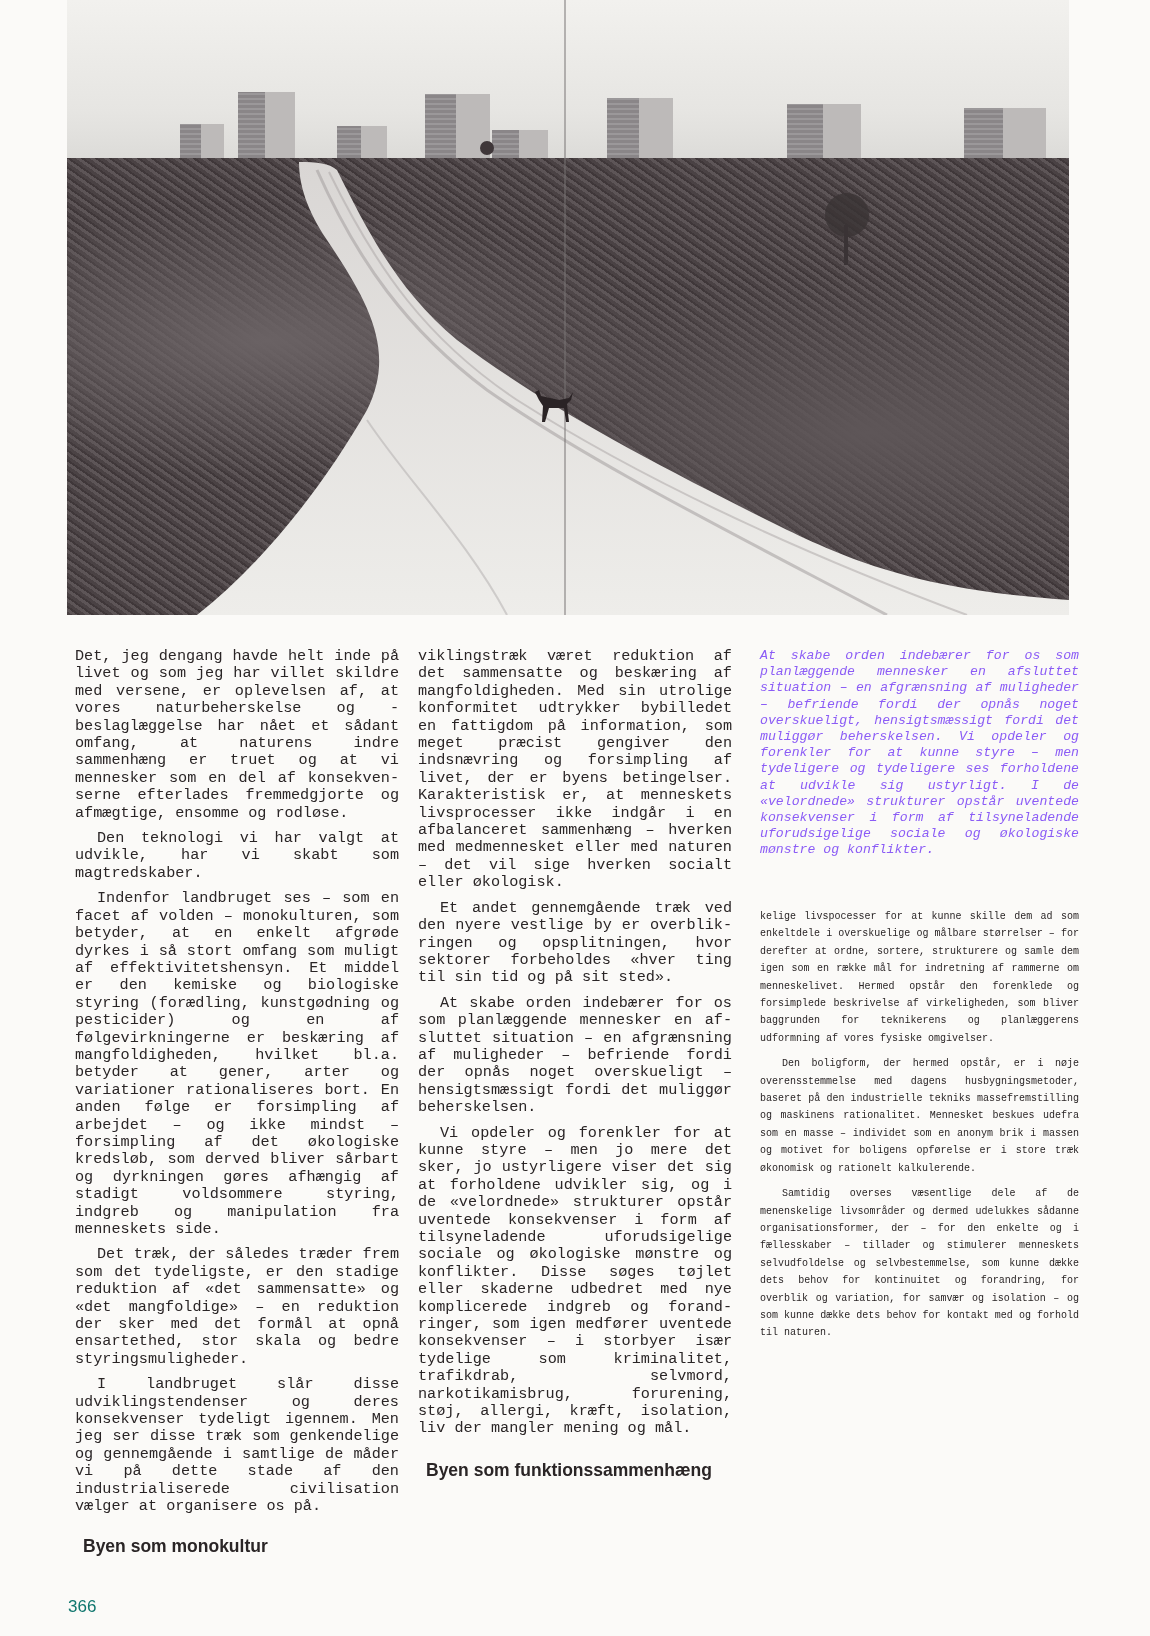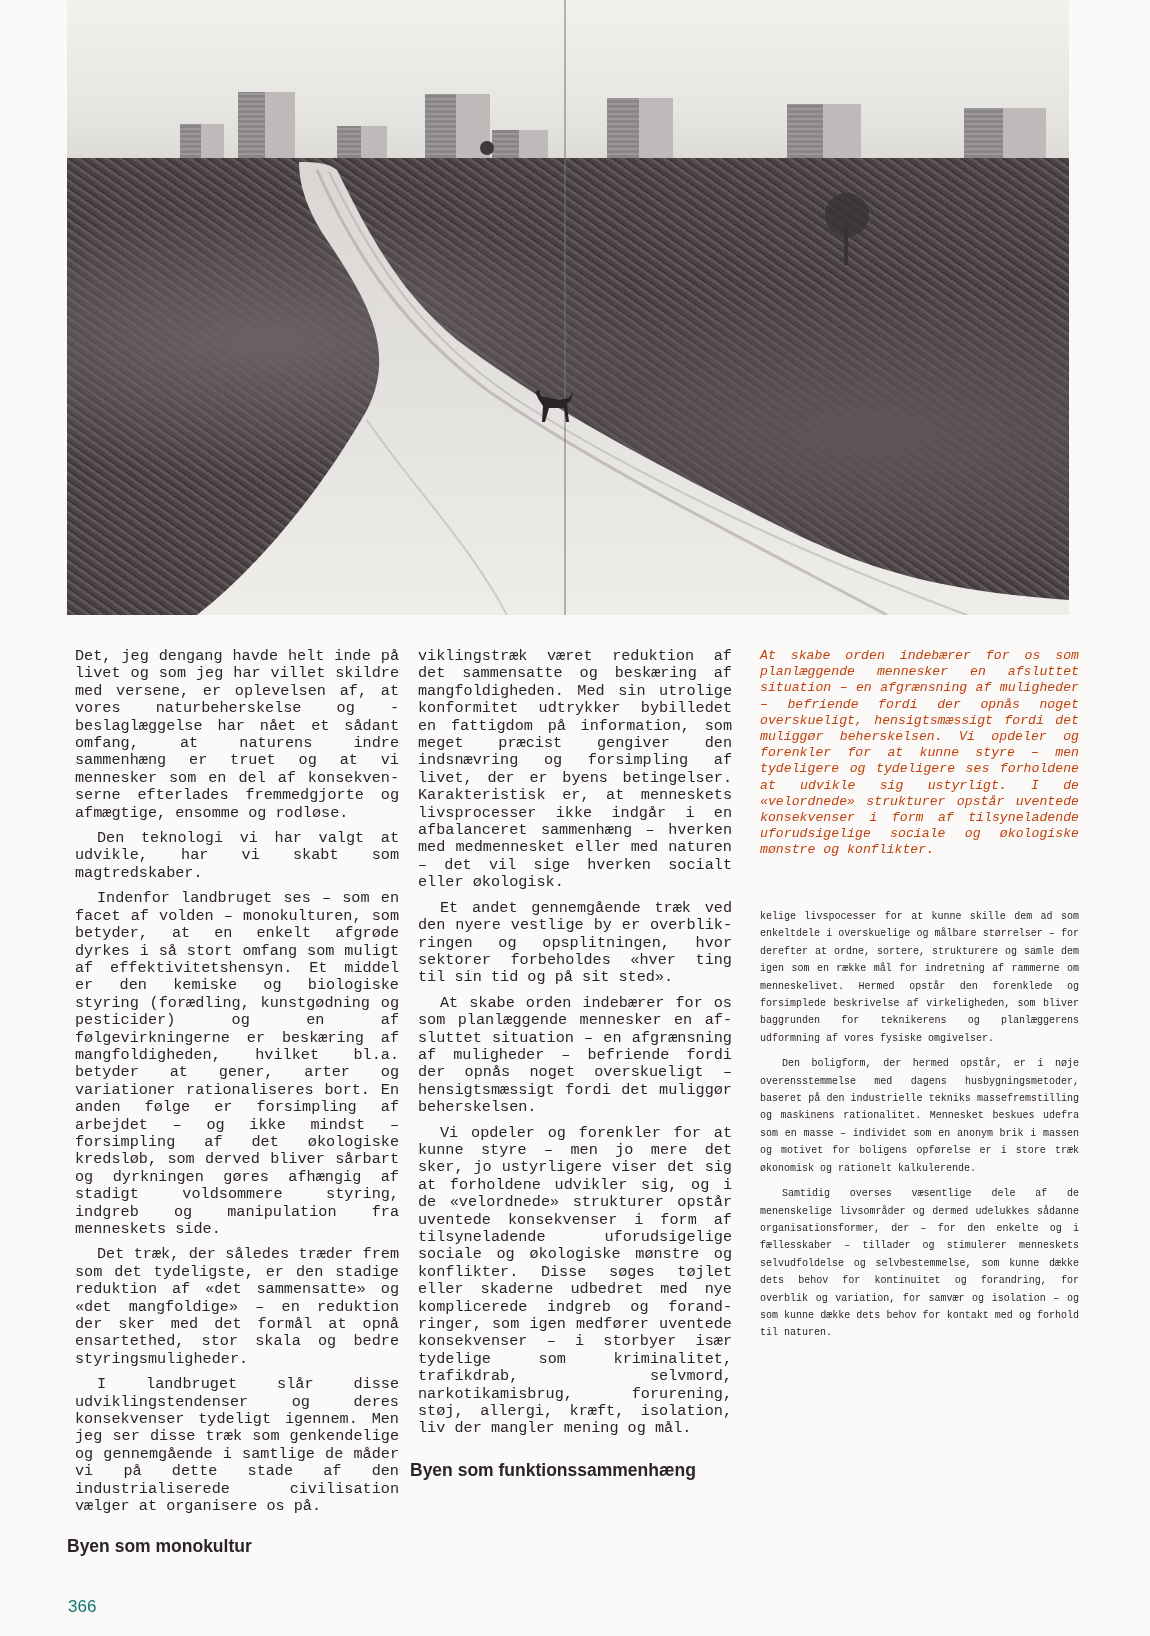--- a/index.html
+++ b/index.html
@@ -48,26 +48,26 @@
       text-align: justify; hyphens: manual;
     }
     .col1 { left: 67px; width: 340px; }
     .col2 { left: 410px; width: 330px; }
     .col3 { left: 752px; width: 335px; }
     .col3-body { position: absolute; left: 752px; top: 900px; width: 335px;
       font-size: 10px; line-height: 17.4px; text-align: justify; }
     p { margin: 8px; font-family: Liberation Mono, monospace; }
     p.indent { text-indent: 22px; }
     .pull {
-      font-style: italic; font-size: 13.2px; line-height: 16.2px; color: #c2410c;
+      font-style: italic; font-size: 13.2px; line-height: 16.2px; color: #8b5cf6;
       text-align: justify;
     }
     h2 {
       font-family: "Liberation Sans", sans-serif; font-weight: bold;
-      font-size: 17.5px; line-height: 20px; margin: 0; color: #2a2526;
+      font-size: 17.5px; line-height: 20px; margin: 16px; color: #2a2526;
     }
     .h-col1 { margin-top: 20px; margin-bottom: 2px; }
     .h-col2 { margin-top: 22px; margin-bottom: 2px; }
     .page-number {
       position: absolute; left: 68px; top: 1597px;
       font-family: "Liberation Sans", sans-serif; font-size: 17px; color: #0f766e;
     }
   </style>
 </head>
 <body>

